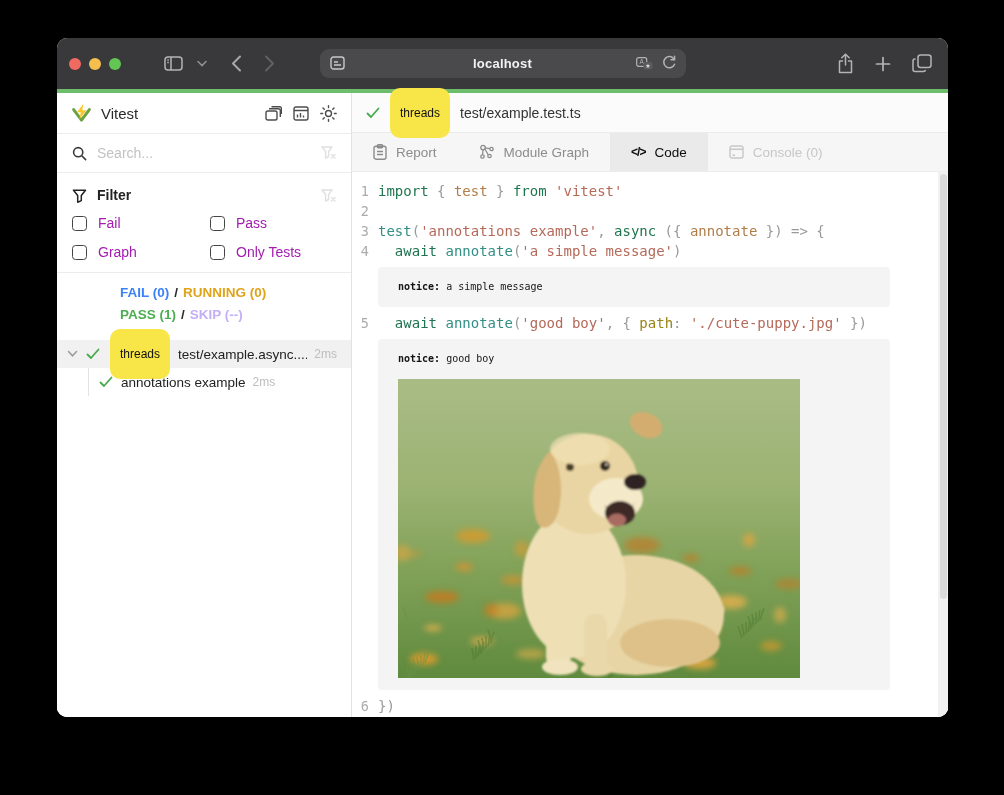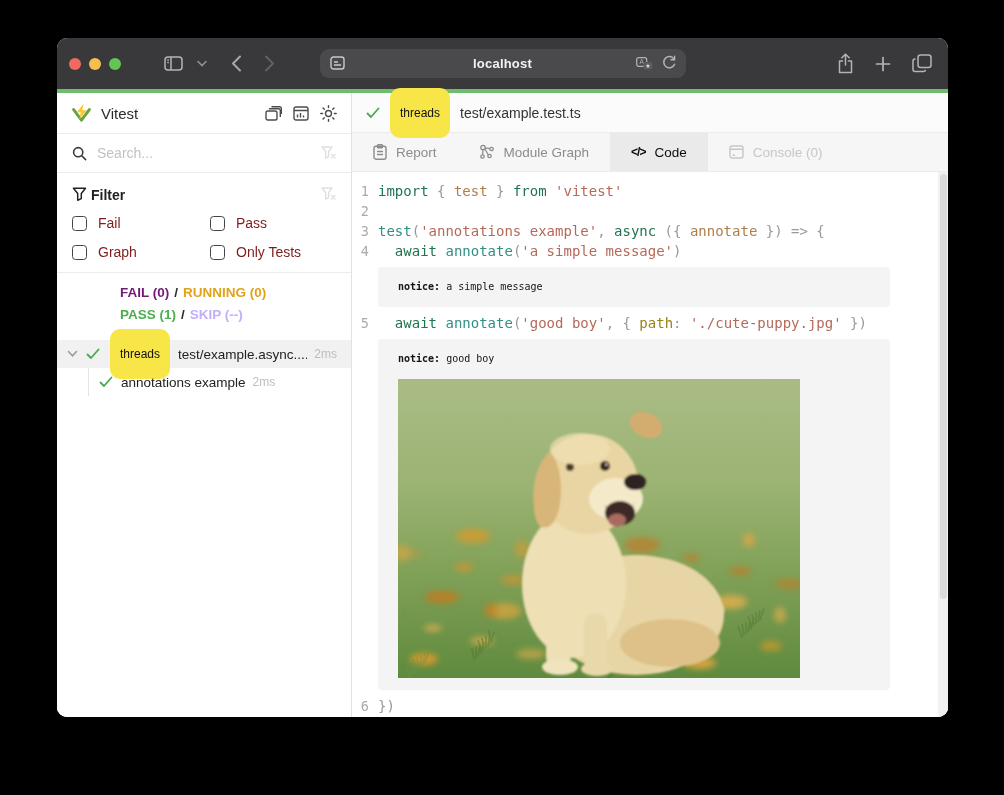--- a/index.html
+++ b/index.html
@@ -44,32 +44,32 @@
 
   
   .sb-search { height:39px; border-bottom:1px solid #ececec; display:flex; align-items:center; padding:0 15px; gap:10px; }
   .sb-search input { border:none; outline:none; flex:1; font-size:14px; color:#333;
                      font-family:"Liberation Sans",sans-serif; background:transparent; }
   .sb-search input::placeholder { color:#c2c2c2; }
   .dim-icon { color:#e0e0e0; }
 
   
   .filter-block { padding:14px 15px 12px 15px; border-bottom:1px solid #ececec; }
-  .filter-head { display:flex; align-items:flex-start; gap:4px; color:#222; }
+  .filter-head { display:flex; align-items:flex-end; gap:10px; color:#222; }
   .filter-head .f-label { font-size:14px; font-weight:700; }
   .filter-head .dim-icon { margin-left:auto; }
   .cb-grid { margin-top:12px; display:grid; grid-template-columns:138px 1fr; row-gap:13px; }
-  .cb { display:flex; align-items:center; gap:11px; font-size:14px; color:#7f1d1d; cursor:pointer; }
+  .cb { display:flex; align-items:center; gap:11px; font-size:14px; color:#a21caf; cursor:pointer; }
   .cb .box { width:15px; height:15px; border:1.6px solid #444; border-radius:3.5px; background:#fff; }
 
   
   .summary { padding:9px 0 6px 63px; border-bottom:0; }
   .sum-line { font-size:13.5px; font-weight:700; line-height:22px; white-space:nowrap; }
   .s-sep { color:#2d2d2d; margin:0 5px; }
-  .s-fail { color:#701a75; } .s-running { color:#dfa31c; }
+  .s-fail { color:#3b82f6; } .s-running { color:#dfa31c; }
   .s-pass { color:#4cae50; } .s-skip { color:#c4aef8; }
 
   
   .tree { margin-top:8px; }
   .tree-row { height:28px; display:flex; align-items:center; padding:0 14px 0 10px; cursor:pointer; }
   .tree-row.file { background:#f1f1f1; }
   .tree-row .chev { color:#9a9a9a; display:flex; margin-right:8px; }
   .badge { background:#f8e547; color:#111; font-size:12px; font-weight:400;
            padding:18px 10px; border-radius:10px; white-space:nowrap; }
   .tree-name { font-size:13.5px; color:#222; margin-left:8px; white-space:nowrap; overflow:hidden; }

